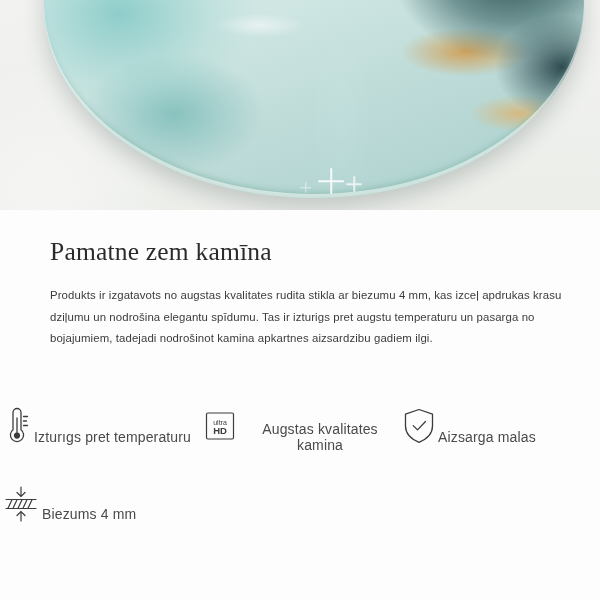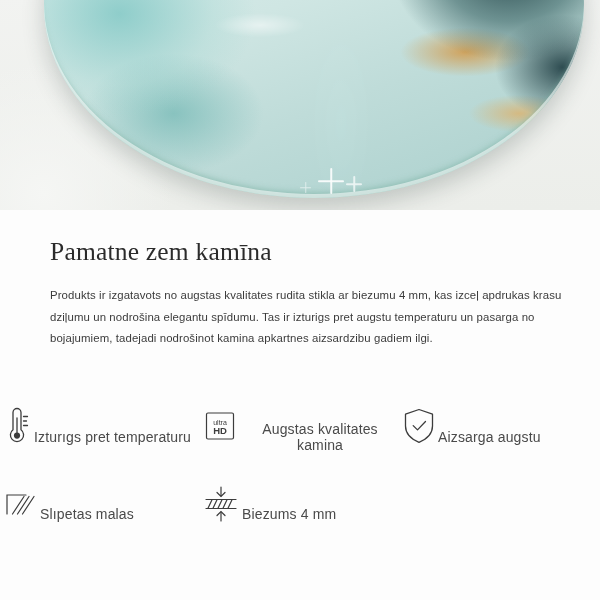--- a/index.html
+++ b/index.html
@@ -222,35 +222,24 @@
       <div class="feature-label">Augstas kvalitates kamina</div>
     </div>
 
     <div class="feature">
       <div class="feature-icon">
         <svg width="38" height="42" viewBox="0 0 38 42" fill="none" stroke="#3c3c3c" stroke-width="1.3" stroke-linecap="round" stroke-linejoin="round">
           <path d="M19 4.5 L32.5 9.2 V21 c0 8.2-6.1 13.2-13.5 16.3C11.6 34.2 5.5 29.2 5.5 21 V9.2 Z"></path>
           <path d="M13.2 20.6 l4.3 4.3 8-8.4"></path>
         </svg>
       </div>
-      <div class="feature-label">Aizsarga augstu</div>
-    </div>
-
-
-    <div class="feature">
-      <div class="feature-icon">
-        <svg width="40" height="38" viewBox="0 0 40 38" fill="none" stroke="#3c3c3c" stroke-width="1.2" stroke-linecap="round">
-          <path d="M7 31 V12 h19"></path>
-          <path d="M12.5 31 L24 13.5"></path>
-          <path d="M17.5 31 L29 13.5"></path>
-          <path d="M22.5 31 L34 13.5"></path>
-        </svg>
-      </div>
-      <div class="feature-label">Slıpetas malas</div>
-    </div>
+      <div class="feature-label">Aizsarga malas</div>
+    </div>
+
+
 
     <div class="feature">
       <div class="feature-icon">
         <svg width="42" height="40" viewBox="0 0 42 40" fill="none" stroke="#3c3c3c" stroke-width="1.2" stroke-linecap="round">
           <path d="M21 5 V14"></path>
           <path d="M17 10.5 L21 14.5 L25 10.5"></path>
           <path d="M6 17.5 H36"></path>
           <path d="M6 26.5 H36"></path>
           <path d="M8 26.3 L12 17.7 M13 26.3 L17 17.7 M18 26.3 L22 17.7 M23 26.3 L27 17.7 M28 26.3 L32 17.7"></path>
           <path d="M21 39 V30"></path>

